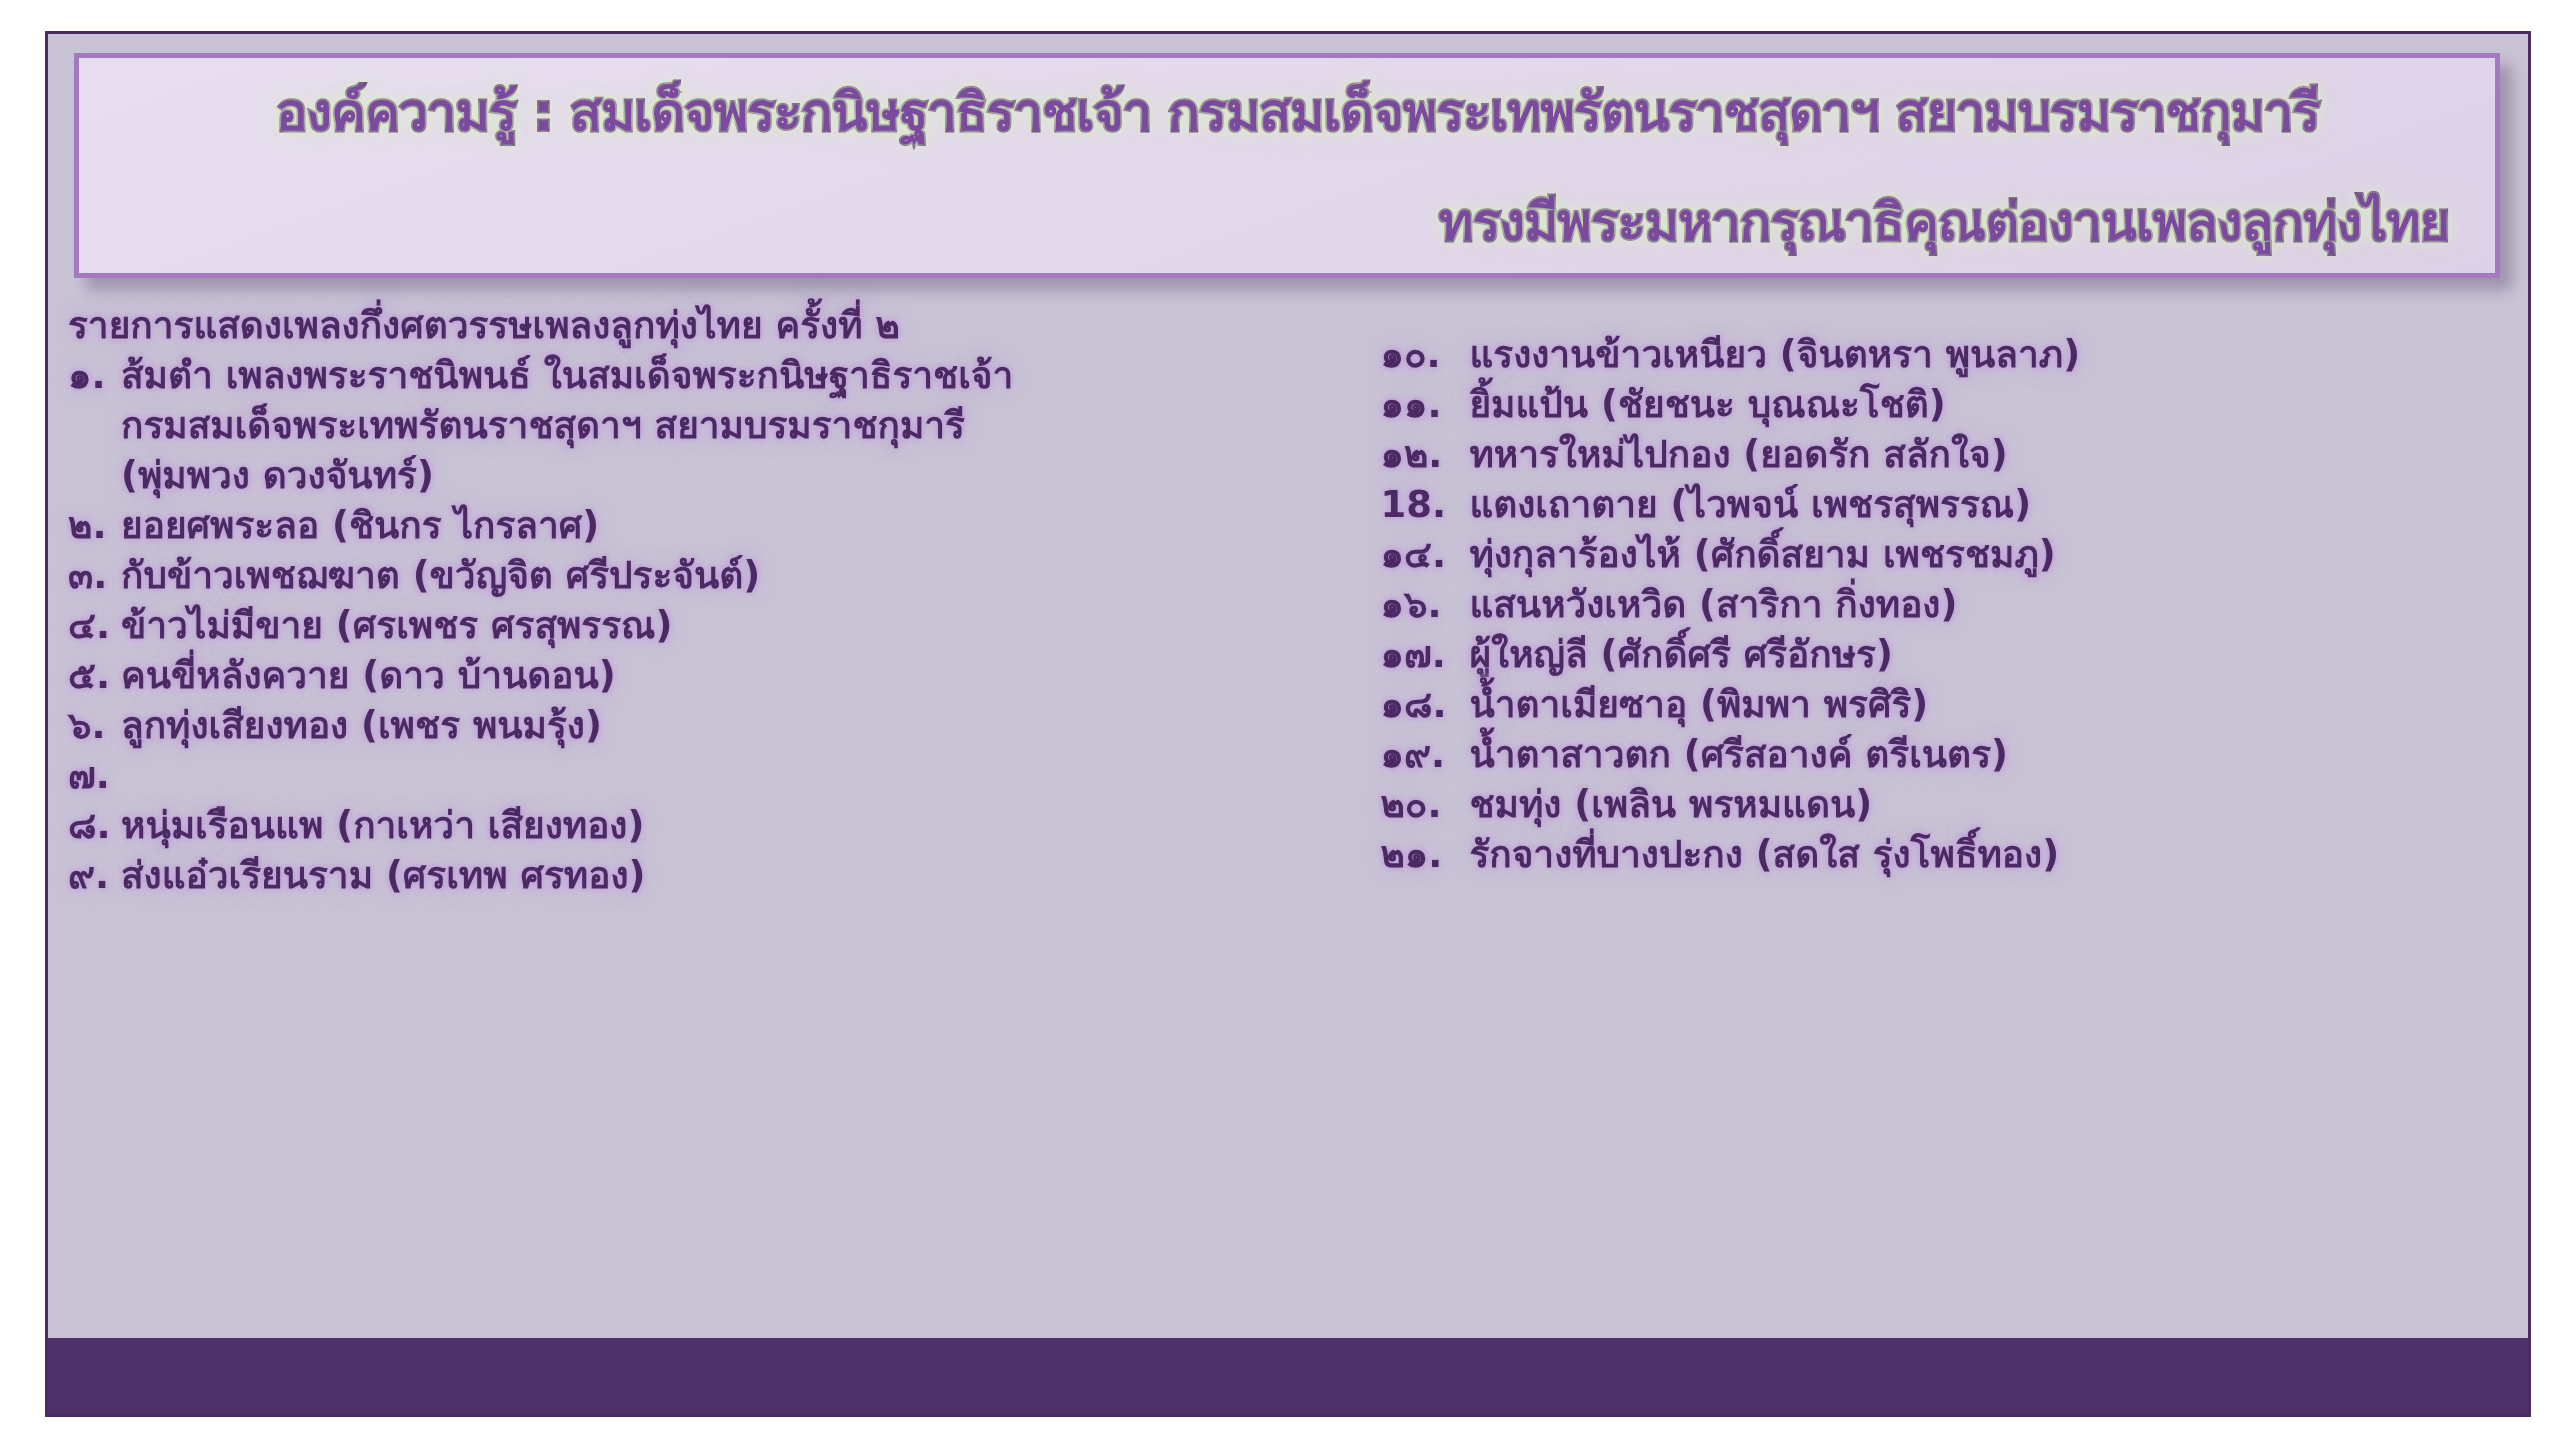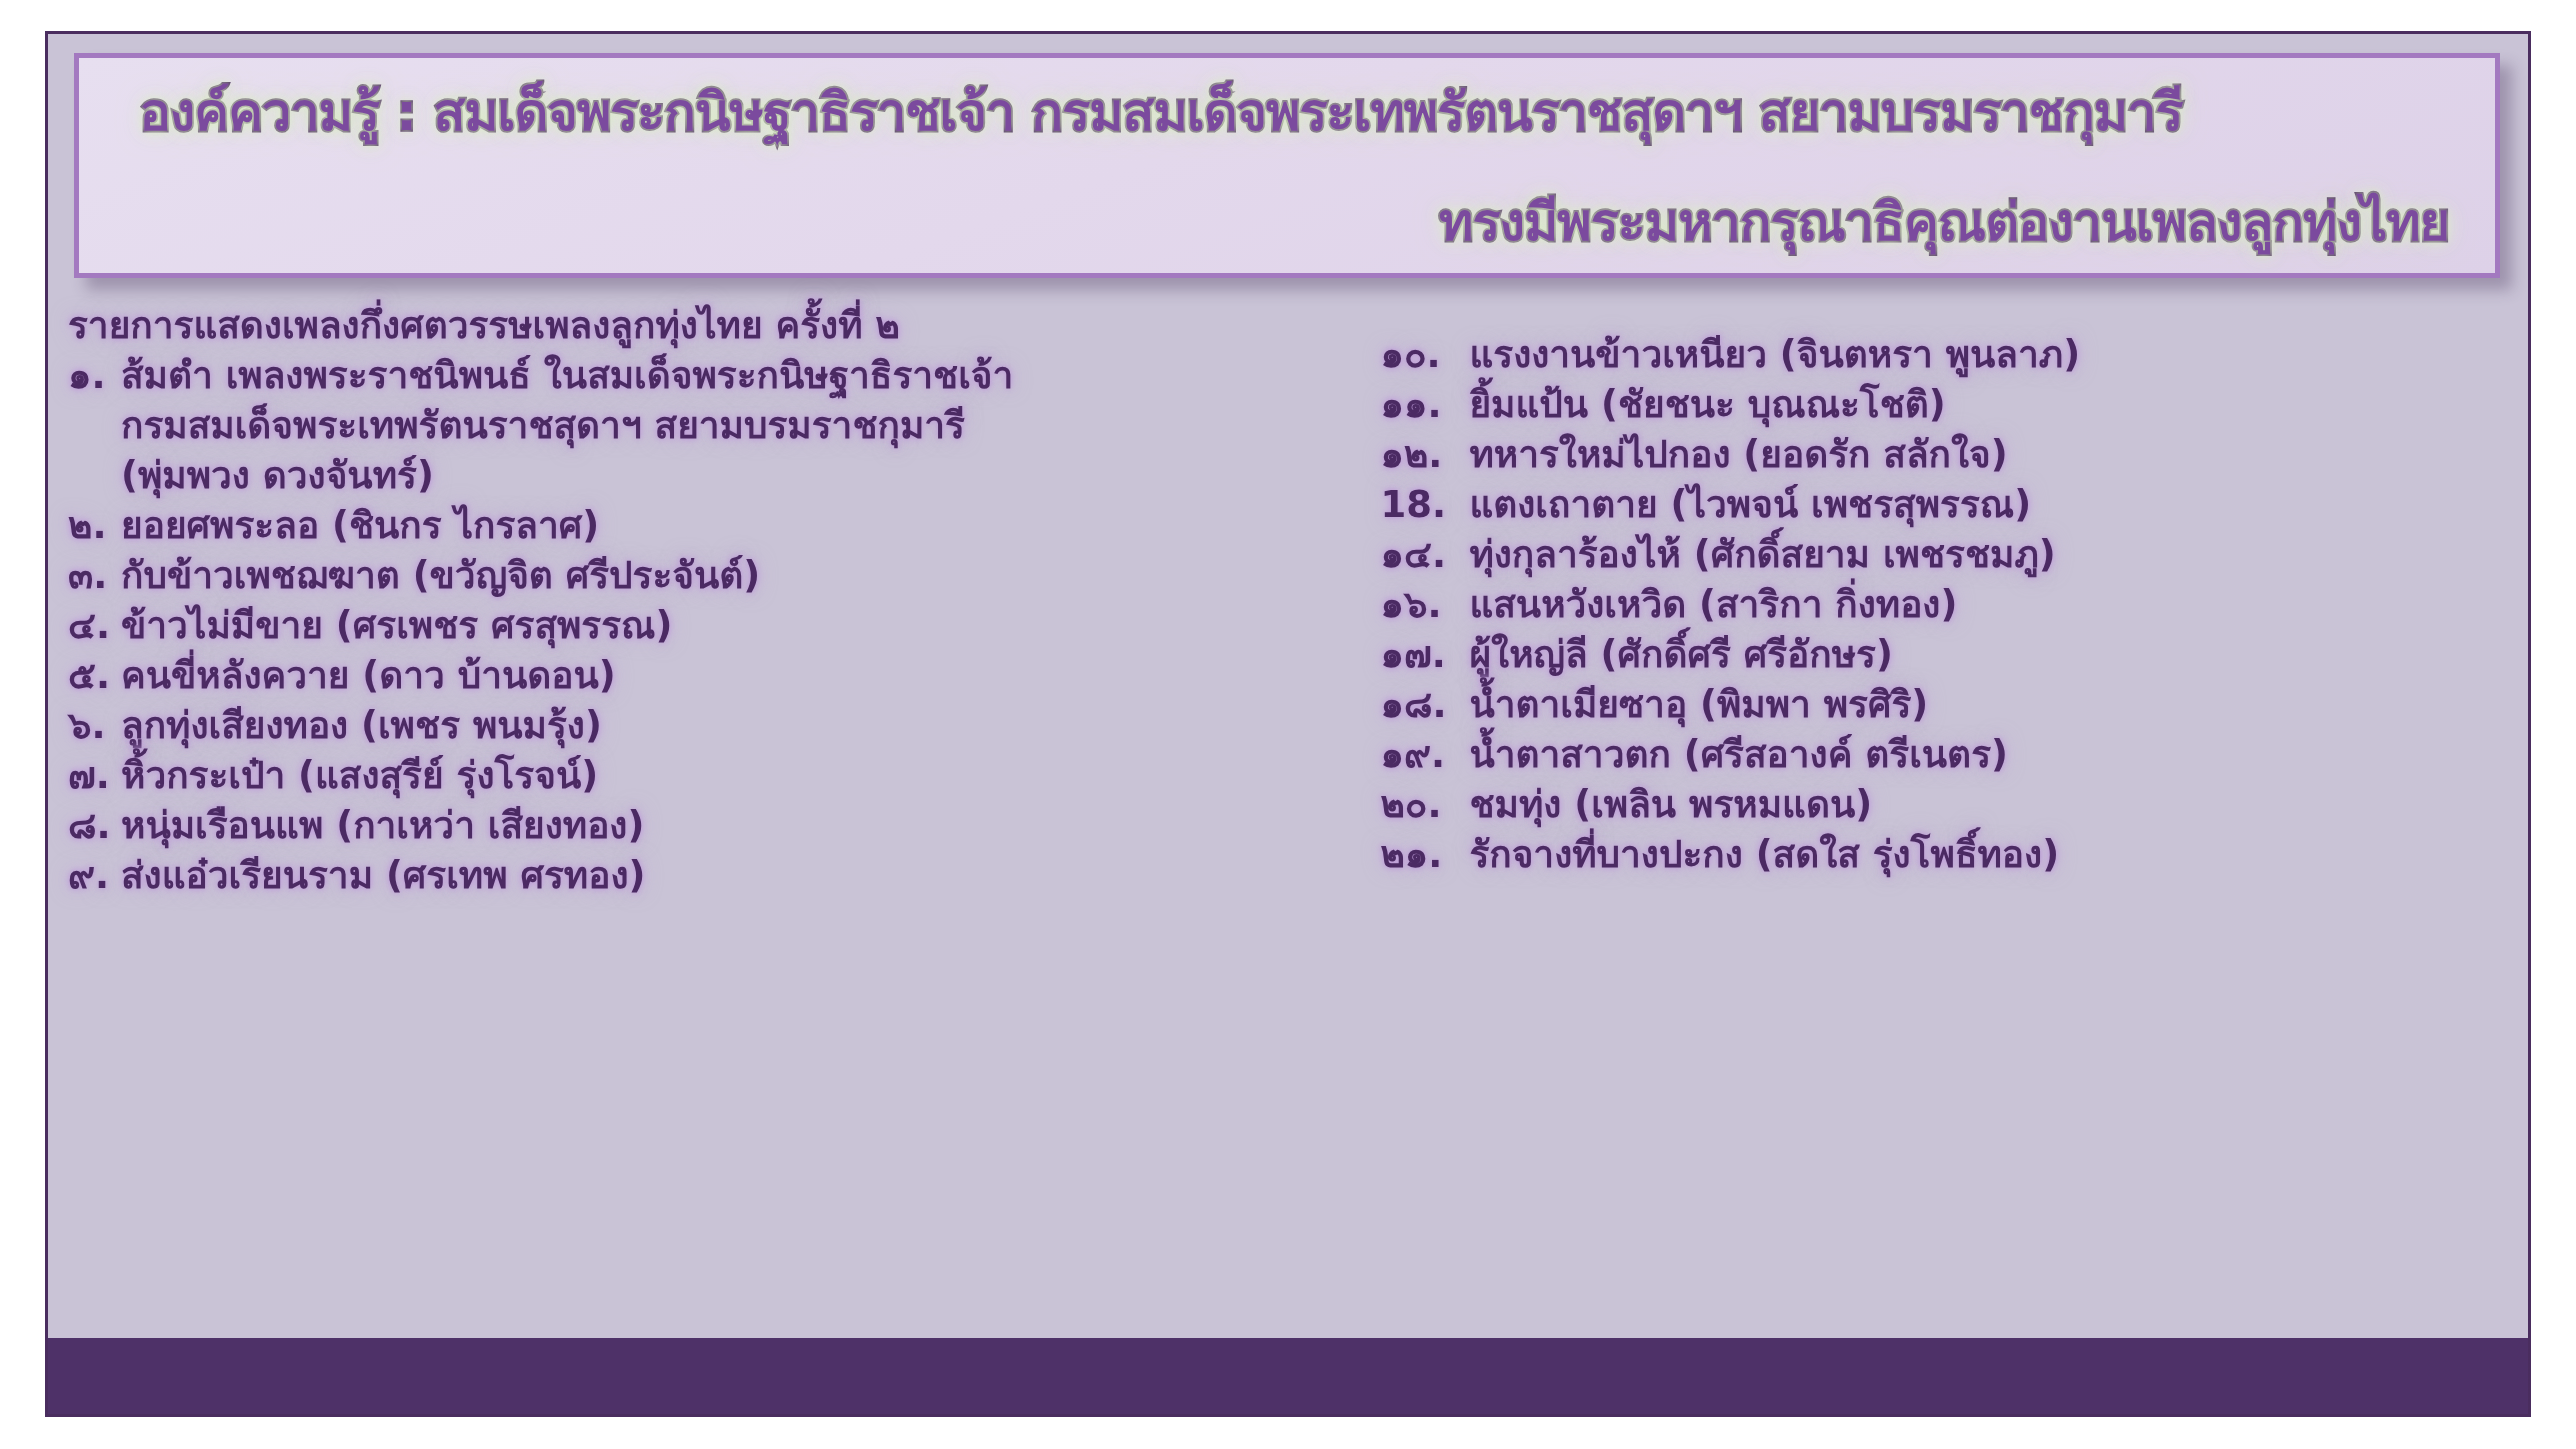--- a/index.html
+++ b/index.html
@@ -53,21 +53,21 @@
     letter-spacing: -0.9px;
     color: #7b4a9e;
     -webkit-text-stroke: 3.4px #43215c;
     paint-order: stroke fill;
     text-shadow:
        0 0 8.6px rgba(214, 236, 190, 0.95),
        0 0 17px rgba(222, 240, 200, 0.85),
        0 0 26px rgba(228, 243, 212, 0.60);
     white-space: nowrap;
   }
-  .title-line.l1 { text-align: left;  padding-left: 15.5px; }
+  .title-line.l1 { text-align: center;  padding-left: 15.5px; }
   .title-line.l2 { text-align: right; padding-right: 6.9px; margin-top: 57px; }
 
   
   .title-line .reflect {
     position: absolute;
     left: 0;
     right: 0;
     top: 100%;
     height: 39px;
     overflow: hidden;
@@ -182,21 +182,20 @@
       <div class="list-line">
         <span class="num">๕.</span>
         <span class="txt">คนขี่หลังควาย (ดาว บ้านดอน)</span>
       </div>
       <div class="list-line">
         <span class="num">๖.</span>
         <span class="txt">ลูกทุ่งเสียงทอง (เพชร พนมรุ้ง)</span>
       </div>
       <div class="list-line">
         <span class="num">๗.</span>
-        <span class="txt">หิ้วกระเป๋า (แสงสุรีย์ รุ่งโรจน์)</span>
       </div>
       <div class="list-line">
         <span class="num">๘.</span>
         <span class="txt">หนุ่มเรือนแพ (กาเหว่า เสียงทอง)</span>
       </div>
       <div class="list-line">
         <span class="num">๙.</span>
         <span class="txt">ส่งแอ๋วเรียนราม (ศรเทพ ศรทอง)</span>
       </div>
     </div>

